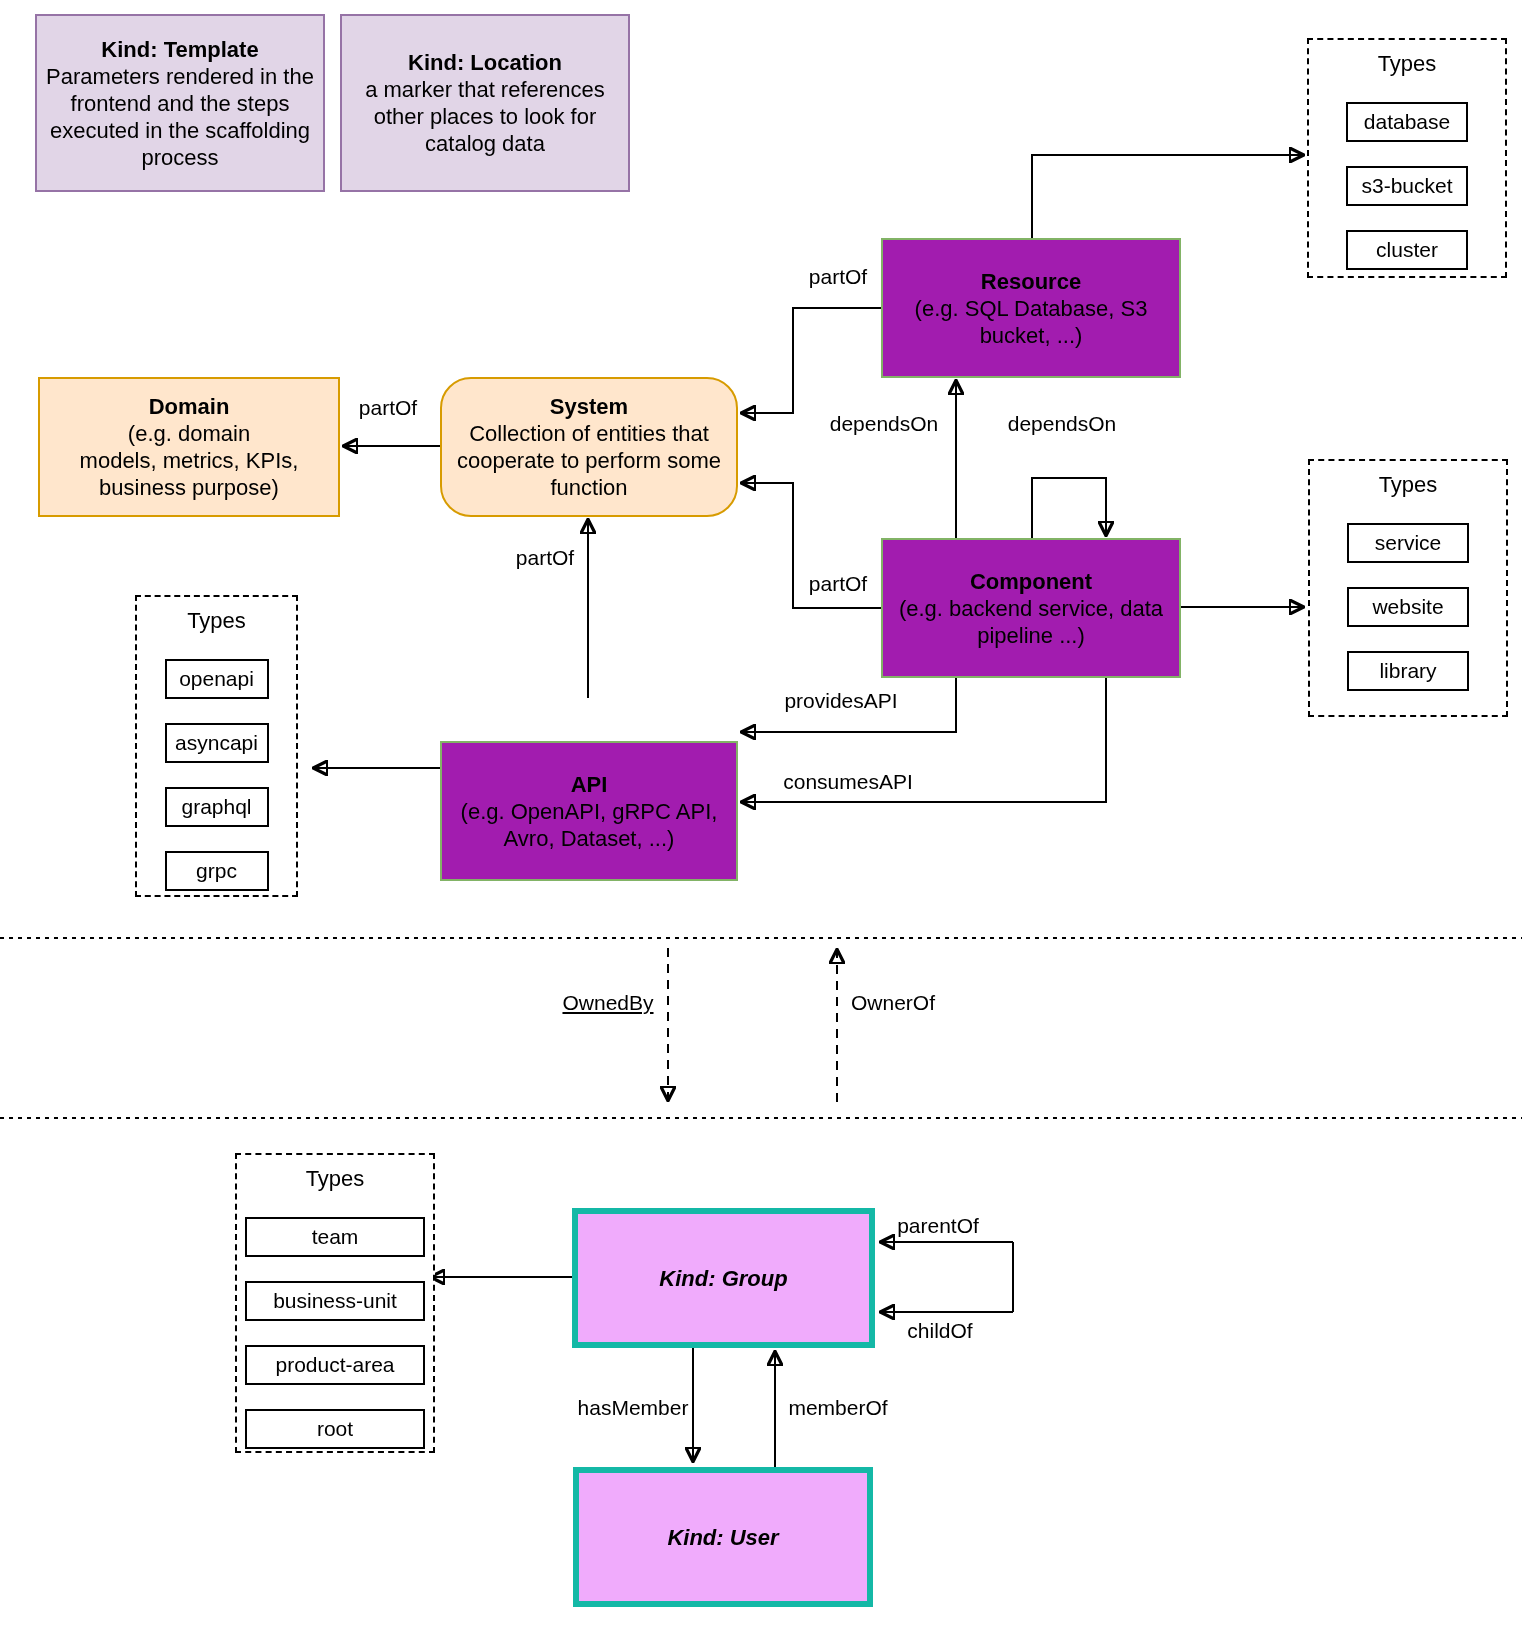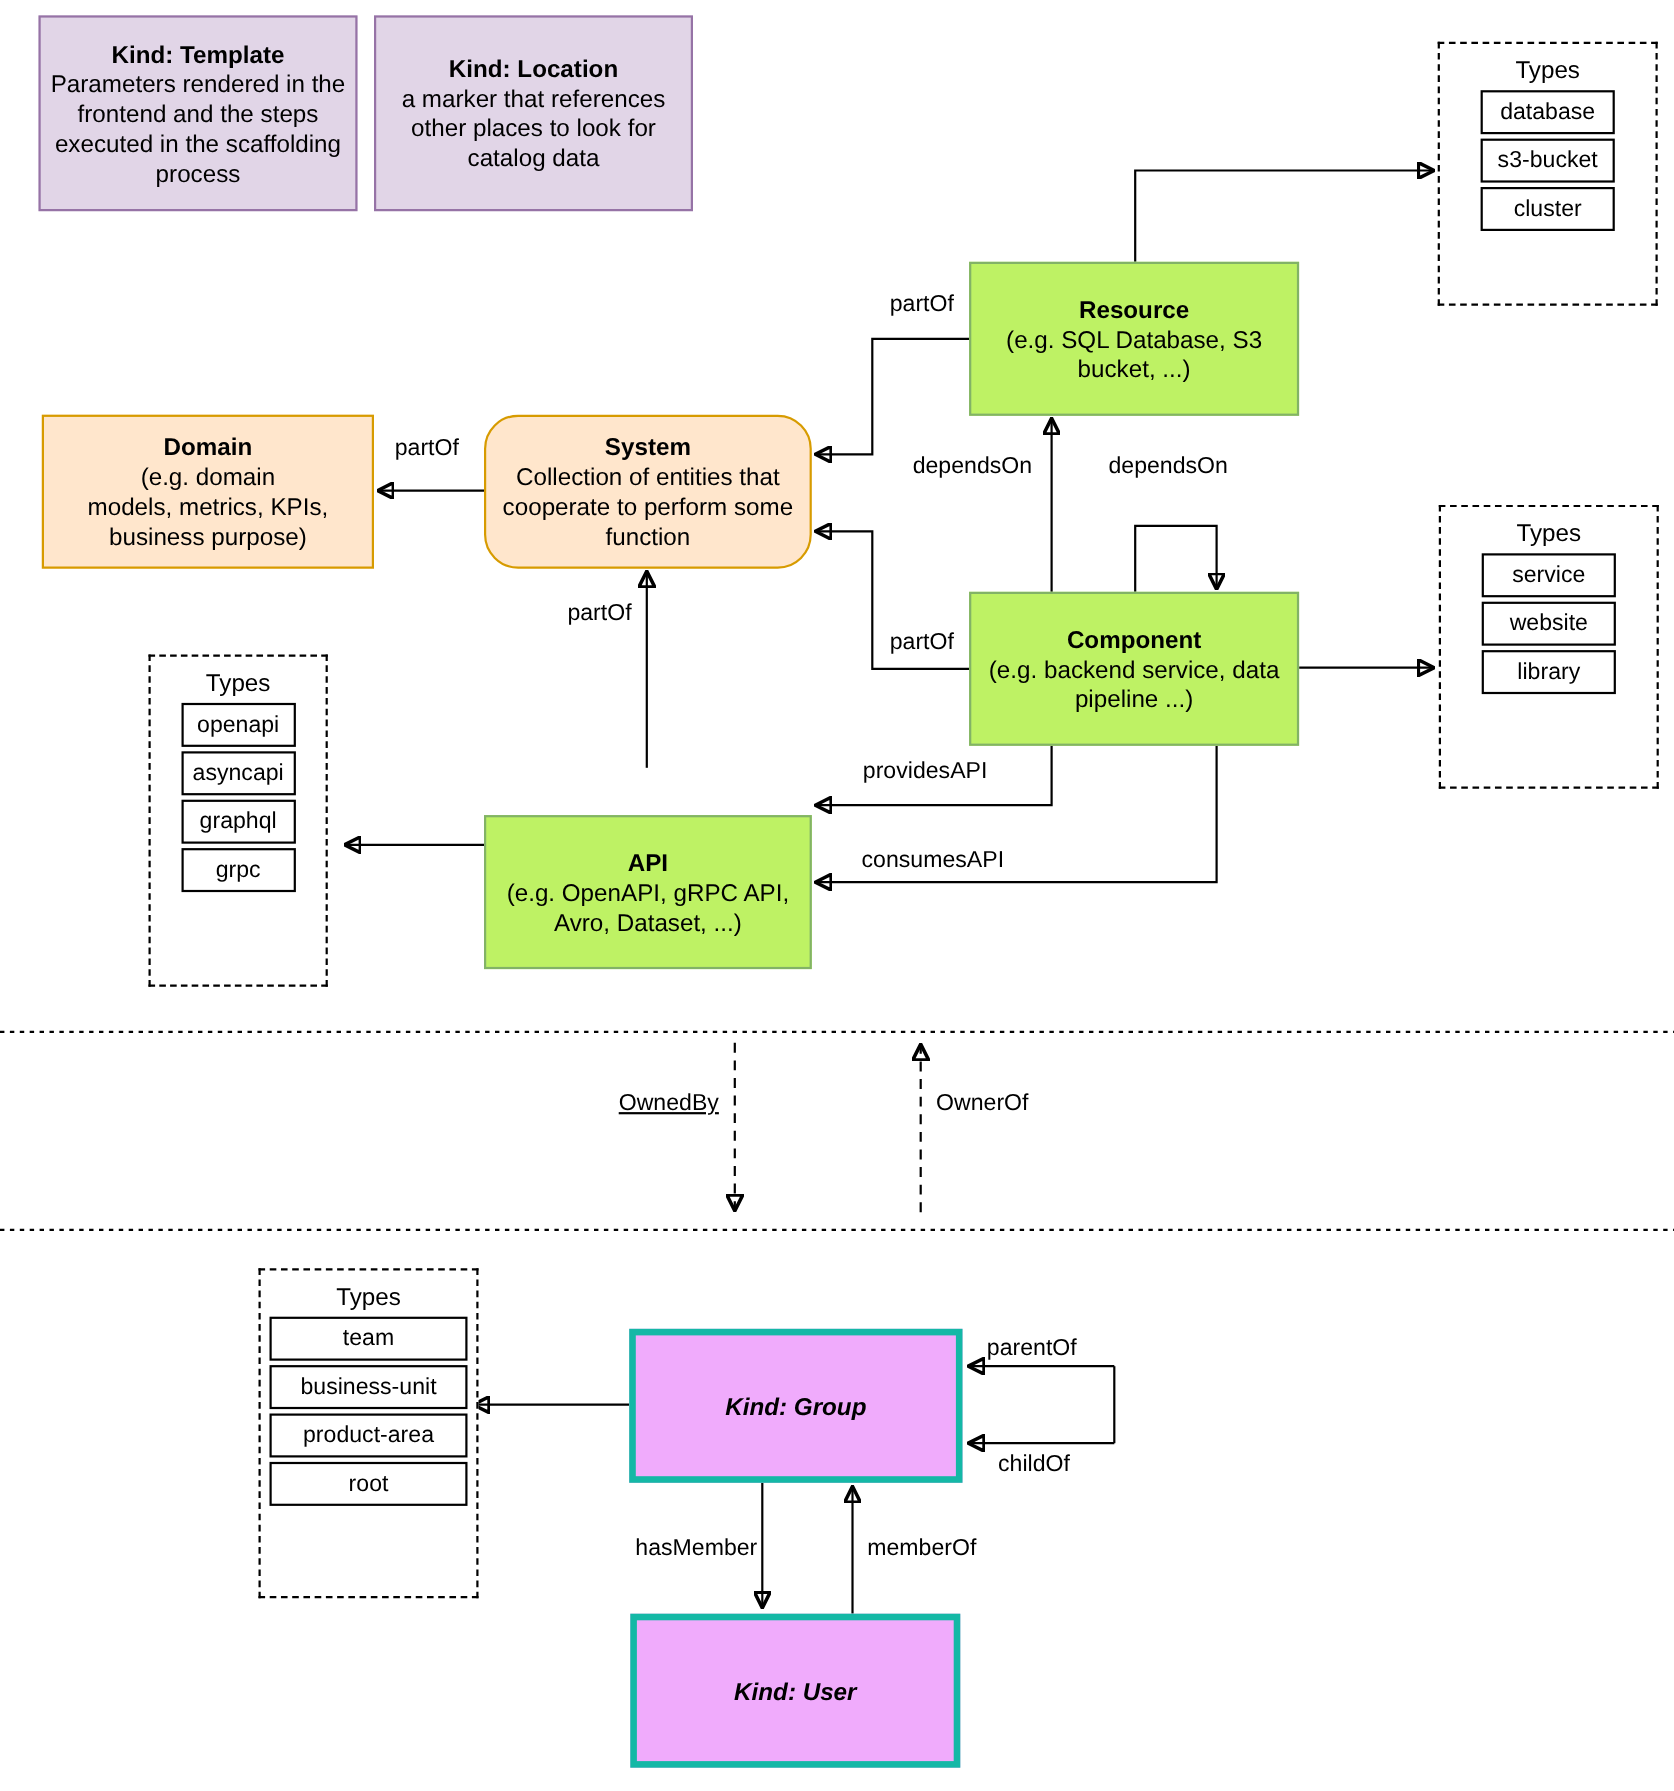--- a/index.html
+++ b/index.html
@@ -12,27 +12,27 @@
   svg.edges path.dashed{stroke-dasharray:9 7;}
   svg.edges path.sep{stroke-dasharray:4 5;}
   .node{
     position:absolute;display:flex;flex-direction:column;justify-content:center;
     align-items:center;text-align:center;font-size:22px;line-height:27px;
     box-sizing:border-box;padding:4px;
   }
   .node .body{white-space:pre-line;}
   .title{font-weight:700;}
   .purple{background:#E1D5E7;border:2px solid #9673A6;}
-  .green {background:#bef264;border:2px solid #82B366;}
+  .green {background:#a21caf;border:2px solid #82B366;}
   .orange{background:#FFE6CC;border:2px solid #D79B00;}
   .blue  {background:#f0abfc;border:6px solid #14b8a6;font-style:italic;}
   .types-box{
     position:absolute;border:2px dashed #000;background:#fff;
     display:flex;flex-direction:column;align-items:center;
-    padding-top:10px;gap:4px;box-sizing:border-box;
+    padding-top:10px;gap:24px;box-sizing:border-box;
   }
   .types-header{font-size:22px;line-height:28px;}
   .type-item{
     border:2px solid #000;background:#fff;box-sizing:border-box;height:40px;
     display:flex;align-items:center;justify-content:center;font-size:21px;
   }
   .w120{width:122px;} .w104{width:104px;} .w180{width:180px;}
   .edge-label{
     position:absolute;transform:translate(-50%,-50%);
     font-size:21px;line-height:24px;white-space:nowrap;

